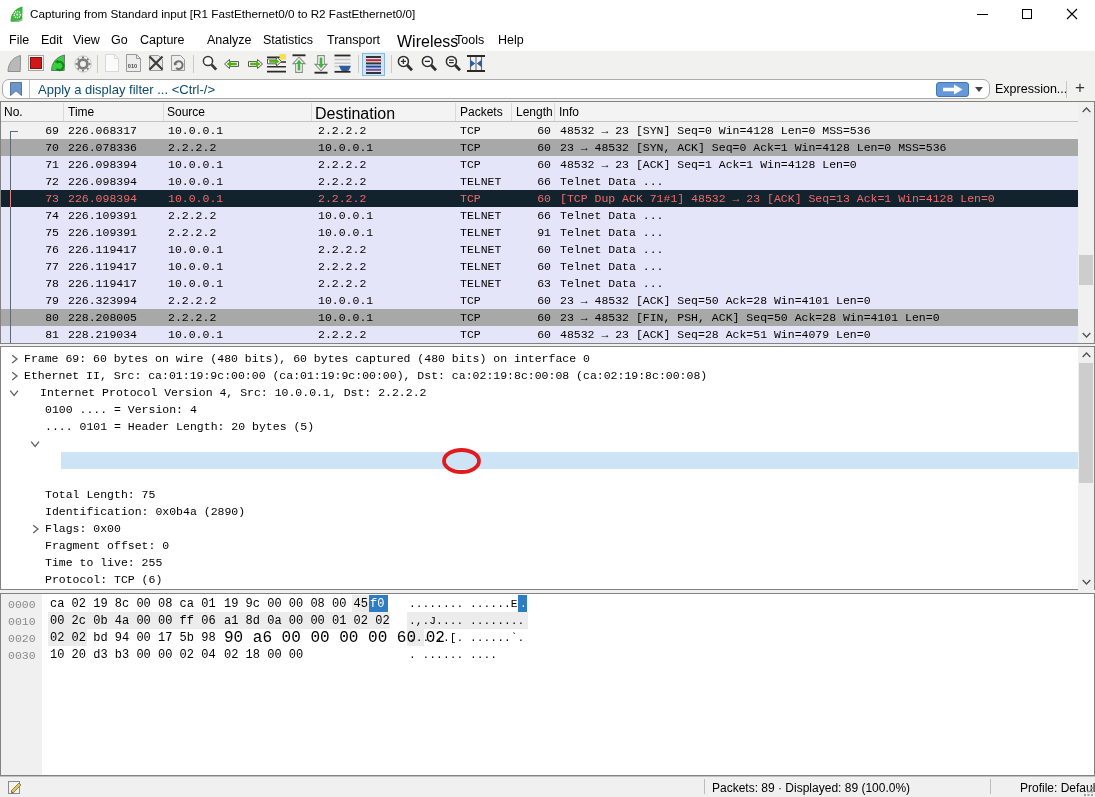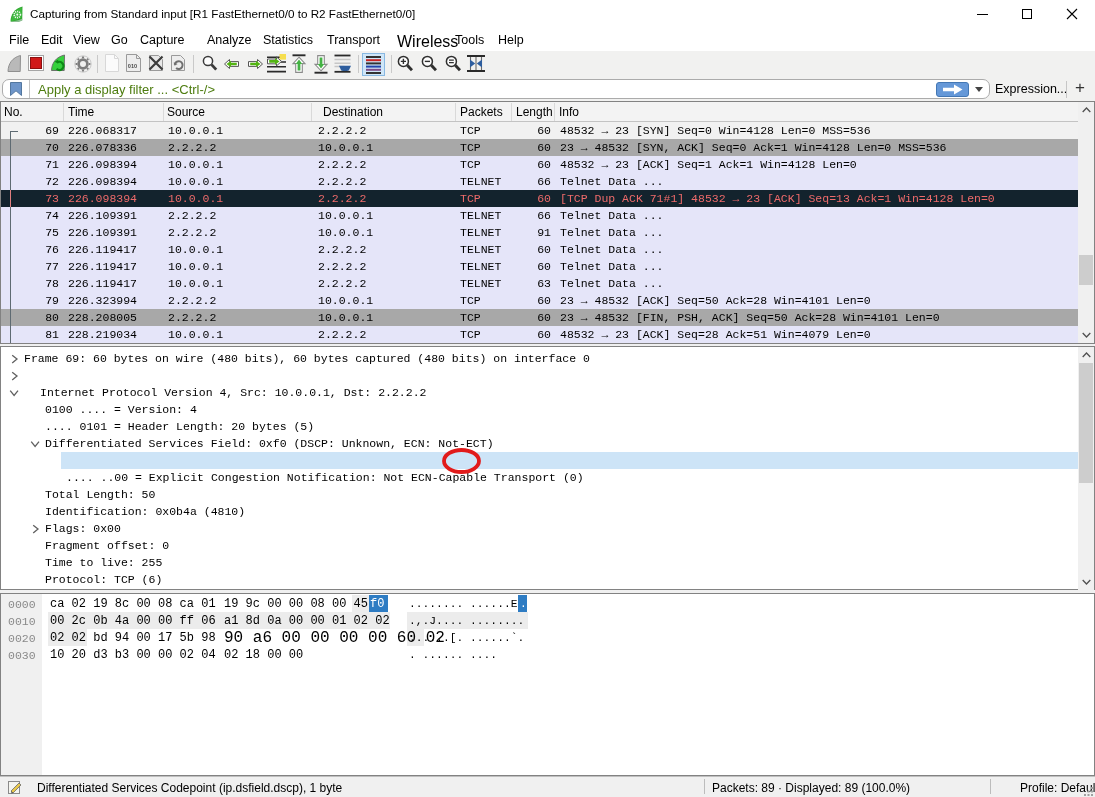--- a/index.html
+++ b/index.html
@@ -148,38 +148,38 @@
       <path d="M3.5,2 v13 M9,2 v13 M14.5,2 v13" stroke="#6a6a6a" stroke-width="1.1"></path>
       <path d="M8.2,8.5 L3,4.5 L3,12.5 Z" fill="#2d5d9e"></path>
       <path d="M9.8,8.5 L15,4.5 L15,12.5 Z" fill="#2d5d9e"></path>
     </svg>
 
 <div class="a" style="left:2px;top:79px;width:988px;height:20px;background:#fff;border:1px solid #ababab;border-radius:7px"></div>
 <div class="a" style="left:29px;top:80px;width:1px;height:18px;background:#c4c4c4"></div>
 <svg class="a" style="left:10px;top:82px" width="12" height="14" viewBox="0 0 12 14">
  <path d="M0.5,0.5 h11 v13 l-5.5,-4.7 L0.5,13.5 Z" fill="#6e95c9" stroke="#53779f"></path>
 </svg>
-<div class="a ui" style="left:38px;top:82px;font-size:13px;color:#4d7c0f">Apply a display filter ... &lt;Ctrl-/&gt;</div>
+<div class="a ui" style="left:38px;top:82px;font-size:13px;color:#0c4a6e">Apply a display filter ... &lt;Ctrl-/&gt;</div>
 <div class="a" style="left:936px;top:82px;width:33px;height:15px;background:#6598d8;border:1px solid #4377b4;border-radius:3px"></div>
 <svg class="a" style="left:941px;top:84px" width="24" height="11" viewBox="0 0 24 11">
  <path d="M2,3.7 L13,3.7 L13,0.6 L21.5,5.5 L13,10.4 L13,7.3 L2,7.3 Z" fill="#fff"></path>
 </svg>
 <svg class="a" style="left:974px;top:86px" width="10" height="7" viewBox="0 0 10 7">
  <path d="M1,1 L9,1 L5,6 Z" fill="#444"></path>
 </svg>
 <div class="a ui" style="left:995px;top:82px;font-size:12.5px">Expression...</div>
 <div class="a" style="left:1066px;top:81px;width:1px;height:17px;background:#c6c6c6"></div>
 <div class="a ui" style="left:1075px;top:78px;font-size:17px;color:#333">+</div>
 
 <div class="a" style="left:0;top:101px;width:1095px;height:243px;border:1px solid #828282;background:#fff"></div>
 <div class="a" style="left:1px;top:102px;width:1093px;height:20px;background:#f3f3f3;border-bottom:1px solid #c3c3c3"></div>
 <div class="a ui" style="left:4px;top:105px;font-size:12px">No.</div>
 <div class="a ui" style="left:68px;top:105px;font-size:12px">Time</div>
 <div class="a ui" style="left:167px;top:105px;font-size:12px">Source</div>
-<div class="a ui" style="left:323px;top:105px;font-size:12px">Destination</div>
+<div class="a ui" style="left:315px;top:105px;font-size:16px">Destination</div>
 <div class="a ui" style="left:460px;top:105px;font-size:12px">Packets</div>
 <div class="a ui" style="left:516px;top:105px;font-size:12px">Length</div>
 <div class="a ui" style="left:559px;top:105px;font-size:12px">Info</div>
 <div class="a" style="left:63px;top:103px;width:1px;height:18px;background:#d9d9d9"></div>
 <div class="a" style="left:163px;top:103px;width:1px;height:18px;background:#d9d9d9"></div>
 <div class="a" style="left:311px;top:103px;width:1px;height:18px;background:#d9d9d9"></div>
 <div class="a" style="left:455px;top:103px;width:1px;height:18px;background:#d9d9d9"></div>
 <div class="a" style="left:511px;top:103px;width:1px;height:18px;background:#d9d9d9"></div>
 <div class="a" style="left:554px;top:103px;width:1px;height:18px;background:#d9d9d9"></div>
 <div class="a" style="left:1px;top:122px;width:1077px;height:17px;background:#f1f1f1"></div>
@@ -223,33 +223,32 @@
 
 <div class="a" style="left:0;top:346px;width:1095px;height:244px;border:1px solid #828282;background:#fff"></div>
 <div class="a" style="left:61px;top:452px;width:1017px;height:17px;background:#cde4f7"></div>
 <svg class="a" style="left:8px;top:353px" width="12" height="12" viewBox="0 0 12 12">
       <path d="M4.2,2.2 L9,6.1 L4.2,10" fill="none" stroke="#606060" stroke-width="1.3"></path>
     </svg>
 <div class="a mono" style="left:24px;top:350px">Frame 69: 60 bytes on wire (480 bits), 60 bytes captured (480 bits) on interface 0</div>
 <svg class="a" style="left:8px;top:370px" width="12" height="12" viewBox="0 0 12 12">
       <path d="M4.2,2.2 L9,6.1 L4.2,10" fill="none" stroke="#606060" stroke-width="1.3"></path>
     </svg>
+<div class="a mono" style="left:24px;top:367px">Ethernet II, Src: ca:01:19:9c:00:00 (ca:01:19:9c:00:00), Dst: ca:02:19:8c:00:08 (ca:02:19:8c:00:08)</div>
 <svg class="a" style="left:8px;top:387px" width="12" height="12" viewBox="0 0 12 12">
       <path d="M2.2,3.6 L6.1,8.4 L10,3.6" fill="none" stroke="#606060" stroke-width="1.3"></path>
     </svg>
 <div class="a mono" style="left:40px;top:384px">Internet Protocol Version 4, Src: 10.0.0.1, Dst: 2.2.2.2</div>
 <div class="a mono" style="left:45px;top:401px">0100 .... = Version: 4</div>
 <div class="a mono" style="left:45px;top:418px">.... 0101 = Header Length: 20 bytes (5)</div>
 <svg class="a" style="left:29px;top:438px" width="12" height="12" viewBox="0 0 12 12">
       <path d="M2.2,3.6 L6.1,8.4 L10,3.6" fill="none" stroke="#606060" stroke-width="1.3"></path>
     </svg>
-<div class="a mono" style="left:45px;top:435px">Differentiated Services Field: 0xf0 (DSCP: Unknown, ECN: Not-ECT)</div>
-<div class="a mono" style="left:66px;top:469px">.... ..00 = Explicit Congestion Notification: Not ECN-Capable Transport (0)</div>
-<div class="a mono" style="left:45px;top:486px">Total Length: 50</div>
-<div class="a mono" style="left:45px;top:503px">Identification: 0x0b4a (4810)</div>
+<div class="a mono" style="left:45px;top:486px">Total Length: 75</div>
+<div class="a mono" style="left:45px;top:503px">Identification: 0x0b4a (2890)</div>
 <svg class="a" style="left:29px;top:523px" width="12" height="12" viewBox="0 0 12 12">
       <path d="M4.2,2.2 L9,6.1 L4.2,10" fill="none" stroke="#606060" stroke-width="1.3"></path>
     </svg>
 <div class="a mono" style="left:45px;top:520px">Flags: 0x00</div>
 <div class="a mono" style="left:45px;top:537px">Fragment offset: 0</div>
 <div class="a mono" style="left:45px;top:554px">Time to live: 255</div>
 <div class="a mono" style="left:45px;top:571px">Protocol: TCP (6)</div>
 <svg class="a" style="left:440px;top:446px" width="44" height="30" viewBox="0 0 44 30">
       <ellipse cx="21.5" cy="15" rx="17.5" ry="11" fill="none" stroke="#e11b1b" stroke-width="3.8"></ellipse>
     </svg>
@@ -290,21 +289,20 @@
 <div class="a mono" style="left:409px;top:647px;font-size:11.3px">. ...... ....</div>
 <div class="a mono" style="left:370px;top:596px;font-size:12px;color:#fff">f0</div>
 <div class="a mono" style="left:520px;top:596px;font-size:11.3px;color:#fff">.</div>
 
 <div class="a" style="left:0;top:776px;width:1095px;height:21px;background:#f0f0f0;border-top:1px solid #bfbfbf"></div>
 <svg class="a" style="left:8px;top:780px" width="14" height="14" viewBox="0 0 14 14">
  <rect x="0.5" y="1.5" width="11" height="12" fill="#f5f5f0" stroke="#8a8a8a"></rect>
  <path d="M3,11 L11,3 L13,5 L5,13 Z" fill="#e8c84a" stroke="#6b6b6b" stroke-width="0.8"></path>
  <path d="M3,11 L3.6,13.4 L5,13 Z" fill="#444"></path>
 </svg>
-<div class="a ui" style="left:37px;top:781px;font-size:12px">Differentiated Services Codepoint (ip.dsfield.dscp), 1 byte</div>
 <div class="a" style="left:704px;top:779px;width:1px;height:15px;background:#bcbcbc"></div>
 <div class="a ui" style="left:712px;top:781px;font-size:12px">Packets: 89 · Displayed: 89 (100.0%)</div>
 <div class="a" style="left:990px;top:779px;width:1px;height:15px;background:#bcbcbc"></div>
 <div class="a ui" style="left:1020px;top:781px;font-size:12px">Profile: Default</div>
 <svg class="a" style="left:1084px;top:786px" width="10" height="10" viewBox="0 0 10 10">
  <g fill="#a0a0a0">
         <rect x="7" y="1" width="2" height="2"></rect>
         <rect x="7" y="4.5" width="2" height="2"></rect>
         <rect x="3.5" y="4.5" width="2" height="2"></rect>
         <rect x="7" y="8" width="2" height="2"></rect>

